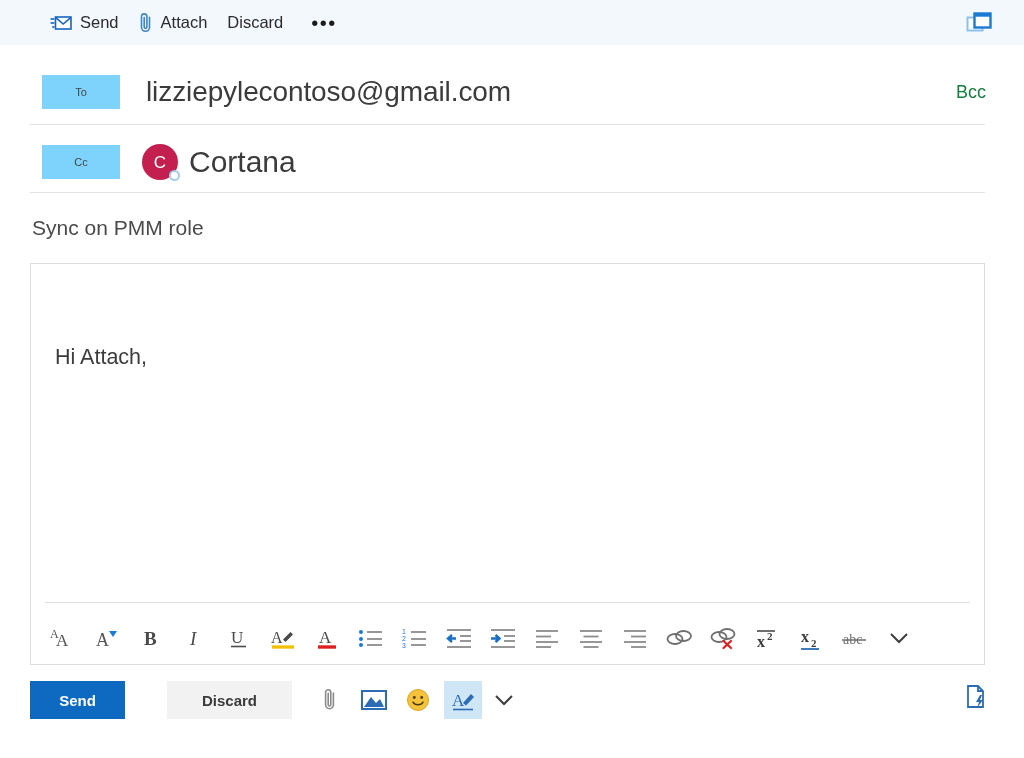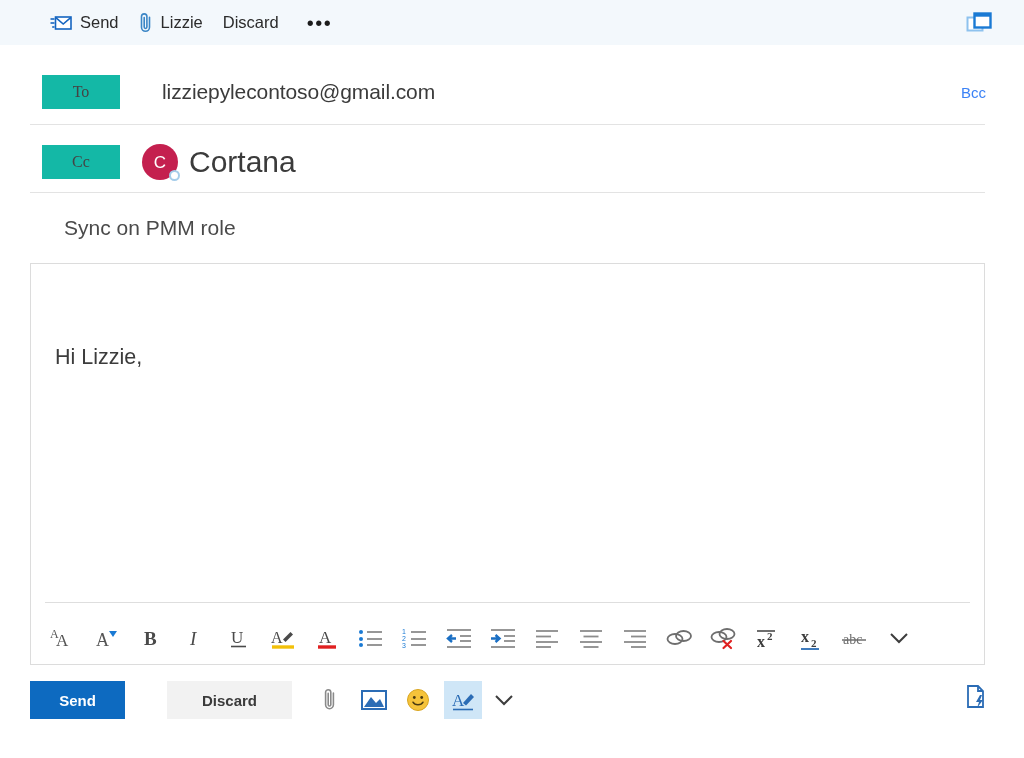--- a/index.html
+++ b/index.html
@@ -63,42 +63,41 @@
   .field-row {
     position: absolute;
     left: 0;
     width: 1024px;
     display: flex;
     align-items: center;
   }
   .field-chip {
     width: 78px;
     height: 34px;
-    background: #14b8a6;
+    background: #7dd3fc;
     color: #444;
-    font-size: 16px;
+    font-size: 11px;
     display: flex;
     align-items: center;
     justify-content: center;
     flex: none;
     margin-left: 42px;
-    font-family: Liberation Serif, serif;
   }
   .field-value {
-    margin-left: 42px;
-    font-size: 21px;
+    margin-left: 26px;
+    font-size: 28px;
     color: #3b3b3b;
     font-weight: 400;
     letter-spacing: -0.1px;
   }
   .bcc-link {
     position: absolute;
     right: 38px;
-    font-size: 15px;
-    color: #3b82f6;
+    font-size: 18px;
+    color: #15803d;
   }
   .hr {
     position: absolute;
     left: 30px;
     width: 955px;
     height: 1px;
     background: #e3e3e3;
   }
 
   
@@ -138,21 +137,21 @@
   }
   .person-name {
     margin-left: 11px;
     font-size: 30px;
     color: #3b3b3b;
   }
 
   
   .subject {
     position: absolute;
-    left: 64px;
+    left: 32px;
     top: 216px;
     font-size: 21px;
     color: #4a4a4a;
   }
 
   
   .compose-box {
     position: absolute;
     left: 30px;
     top: 263px;
@@ -286,21 +285,21 @@
       </span>
       <span class="lbl">Send</span>
     </div>
 
     <div class="cmd-btn">
       <span>
         <svg width="14" height="22" viewBox="0 0 14 22">
           <path d="M10.5 5.2 v10.1 a4 4 0 0 1 -8 0 V4.6 a2.7 2.7 0 0 1 5.4 0 v10.5 a1.35 1.35 0 0 1 -2.7 0 V5.6" fill="none" stroke="#3b86c6" stroke-width="1.6" stroke-linecap="round"></path>
         </svg>
       </span>
-      <span class="lbl">Lizzie</span>
+      <span class="lbl">Attach</span>
     </div>
 
     <div class="cmd-btn">
       <span class="lbl">Discard</span>
     </div>
 
     <div class="cmd-dots">•••</div>
   </div>
 
   <div class="popout">
@@ -331,21 +330,21 @@
     <div class="person-name">Cortana</div>
   </div>
 </div>
 <div class="hr" style="top:192px;"></div>
 
 <div class="subject">Sync on PMM role</div>
 
 <div class="compose-box">
 
   <div class="body-text">
-    <div>Hi Lizzie,</div>
+    <div>Hi Attach,</div>
     <div style="height:34px"></div>
     <div style="height:34px"></div>
     
     
     
     
   </div>
 
   <div class="inner-rule"></div>
 

